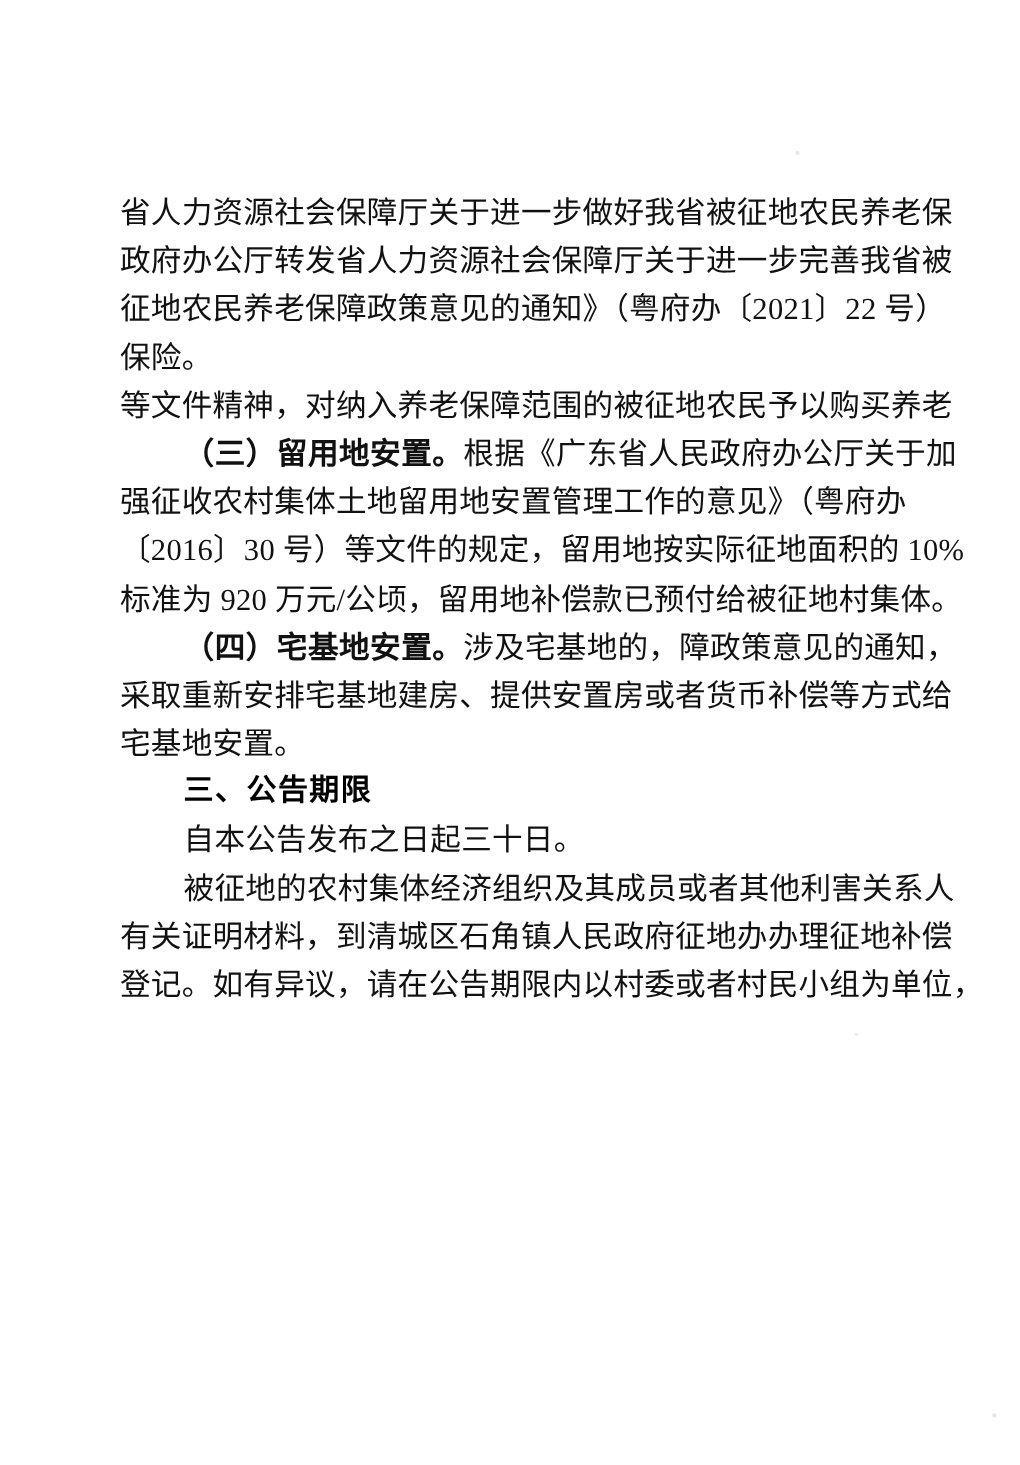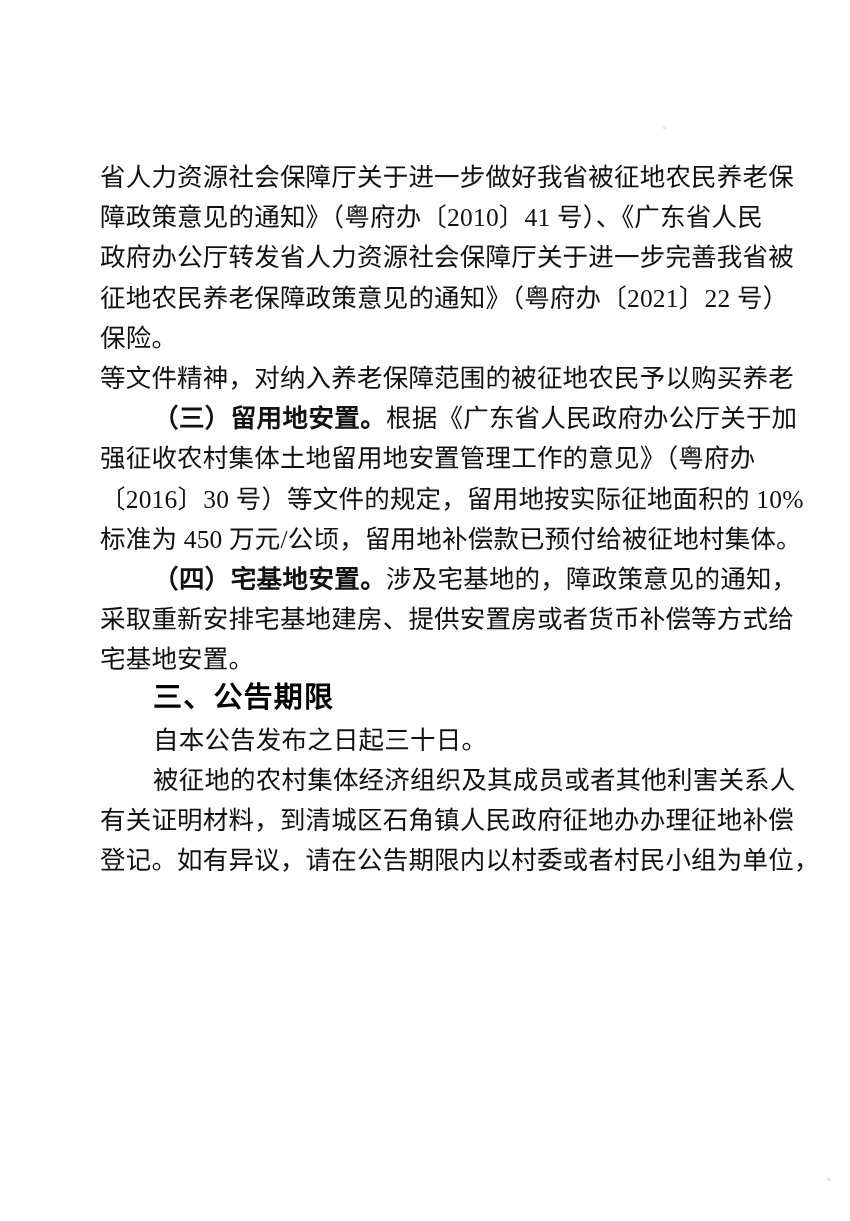--- a/index.html
+++ b/index.html
@@ -63,51 +63,50 @@
   }
 
   
   .b {
     font-weight: 700;
     letter-spacing: 0.4px;
   }
 
   
   .heading-line {
-    font-family: Liberation Mono, monospace;
+    font-family: Liberation Serif, serif;
     font-weight: 700;
-    font-size: 29px;
+    font-size: 25px;
     letter-spacing: 1.2px;
     text-indent: 53px;
     color: #000000;
   }
 </style>
 </head>
 <body>
 
 <div id="page">
 
   <div class="speck" style="left:663px; top:126px; width:3px; height:3px; opacity:.45;"></div>
   <div class="speck" style="left:755px; top:169px; width:2px; height:2px; opacity:.35;"></div>
   <div class="speck" style="left:712px; top:861px; width:3px; height:2px; opacity:.4;"></div>
   <div class="speck" style="left:827px; top:1178px; width:3px; height:3px; opacity:.5;"></div>
 
   <div id="doc-body">
 
     <div class="line body-line">省人力资源社会保障厅关于进一步做好我省被征地农民养老保</div>
-    <div class="line body-line">障政策意见的通知》（粤府办〔2010〕41 号）、《广东省人民</div>
     <div class="line body-line">政府办公厅转发省人力资源社会保障厅关于进一步完善我省被</div>
     <div class="line body-line">征地农民养老保障政策意见的通知》（粤府办〔2021〕22 号）</div>
     <div class="line body-line">保险。</div>
     <div class="line body-line">等文件精神，对纳入养老保障范围的被征地农民予以购买养老</div>
 
     <div class="line body-line indent"><span class="b">（三）留用地安置。</span><span>根据《广东省人民政府办公厅关于加</span></div>
     <div class="line body-line">强征收农村集体土地留用地安置管理工作的意见》（粤府办</div>
     <div class="line body-line">〔2016〕30 号）等文件的规定，留用地按实际征地面积的 10%</div>
-    <div class="line body-line">标准为 450 万元/公顷，留用地补偿款已预付给被征地村集体。</div>
+    <div class="line body-line">标准为 920 万元/公顷，留用地补偿款已预付给被征地村集体。</div>
 
     <div class="line body-line indent"><span class="b">（四）宅基地安置。</span><span>涉及宅基地的，障政策意见的通知，</span></div>
     <div class="line body-line">采取重新安排宅基地建房、提供安置房或者货币补偿等方式给</div>
     <div class="line body-line">宅基地安置。</div>
 
     <div class="line heading-line">三、公告期限</div>
     <div class="line body-line indent">自本公告发布之日起三十日。</div>
 
     <div class="line body-line indent">被征地的农村集体经济组织及其成员或者其他利害关系人</div>
     <div class="line body-line">有关证明材料，到清城区石角镇人民政府征地办办理征地补偿</div>

